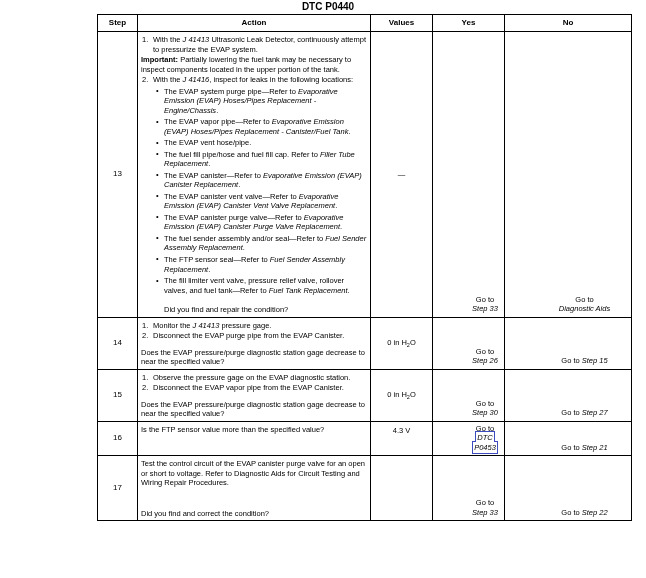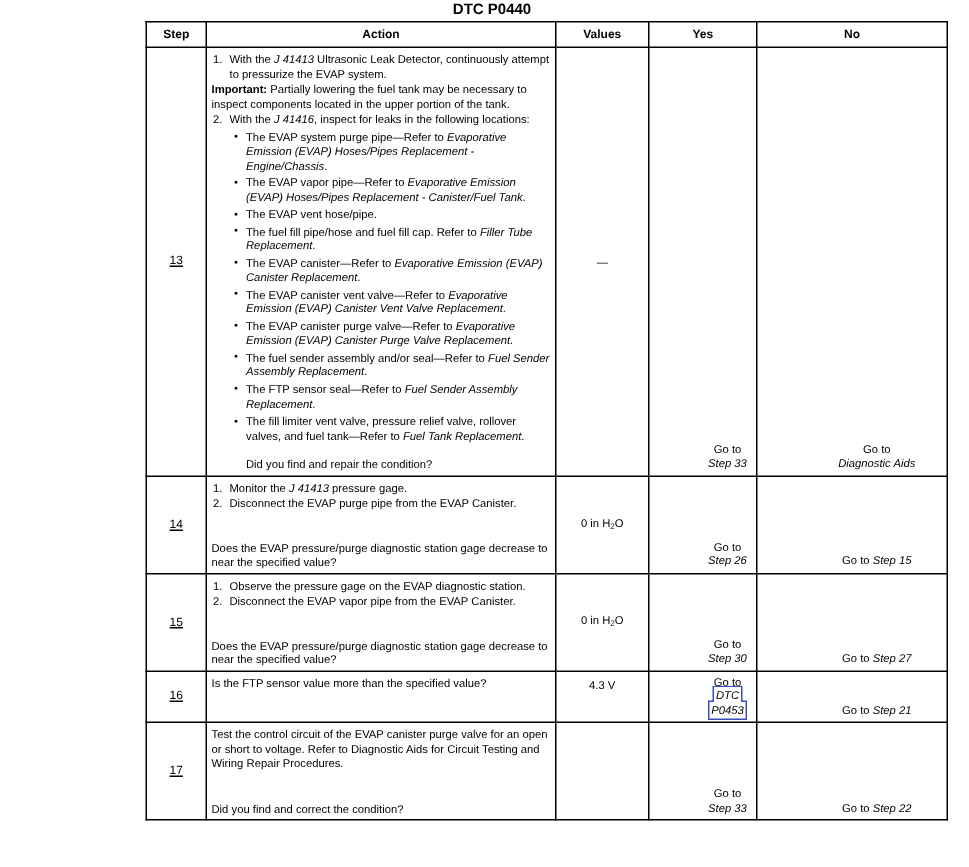--- a/index.html
+++ b/index.html
@@ -24,35 +24,35 @@
   col.c-values{width:62px;}
   col.c-yes{width:72px;}
   col.c-no{width:127px;}
   th,td{
     border:1px solid #000;
     font-size:7.5px;line-height:1.27;
     padding:2px 3px;
     overflow:hidden;
   }
   th{font-weight:bold;font-size:8px;padding:3px 2px;}
-  td.step{text-align:center;vertical-align:middle;font-size:8px;text-decoration:underline;}
+  td.step{text-align:center;vertical-align:middle;font-size:8px;}
   td.action{vertical-align:top;text-align:left;}
   td.values{text-align:center;vertical-align:middle;}
   td.ans{text-align:center;vertical-align:bottom;padding-bottom:3px;padding-left:36px;}
   
   tr.r3 td{height:26px;}
   tr.r3 td.yes{vertical-align:top;padding-top:2px;}
   tr.r3 td.values{vertical-align:top;padding-top:4px;}
   
   .num{position:relative;padding-left:12px;margin:1px 0;}
   .num .n{position:absolute;left:1px;top:0;}
   .plain{margin:1px 0;}
   .bullet{position:relative;margin-left:15px;padding-left:8px;margin-top:2px;}
   .bullet .m{position:absolute;left:0;top:-0.5px;}
-  .question{margin-top:20px;}
+  .question{margin-top:7px;}
   tr.r0 .question{margin-top:10px;margin-left:23px;}
   tr.r4 .question{margin-top:21px;}
   
   .i{font-style:italic;}
   .b{font-weight:bold;}
   .sub{font-size:5.5px;vertical-align:-1.5px;}
   .link{font-style:italic;cursor:pointer;}
   .focus{
     outline:1px solid var(--focus,#3b4cc0);
     outline-offset:1.5px;

